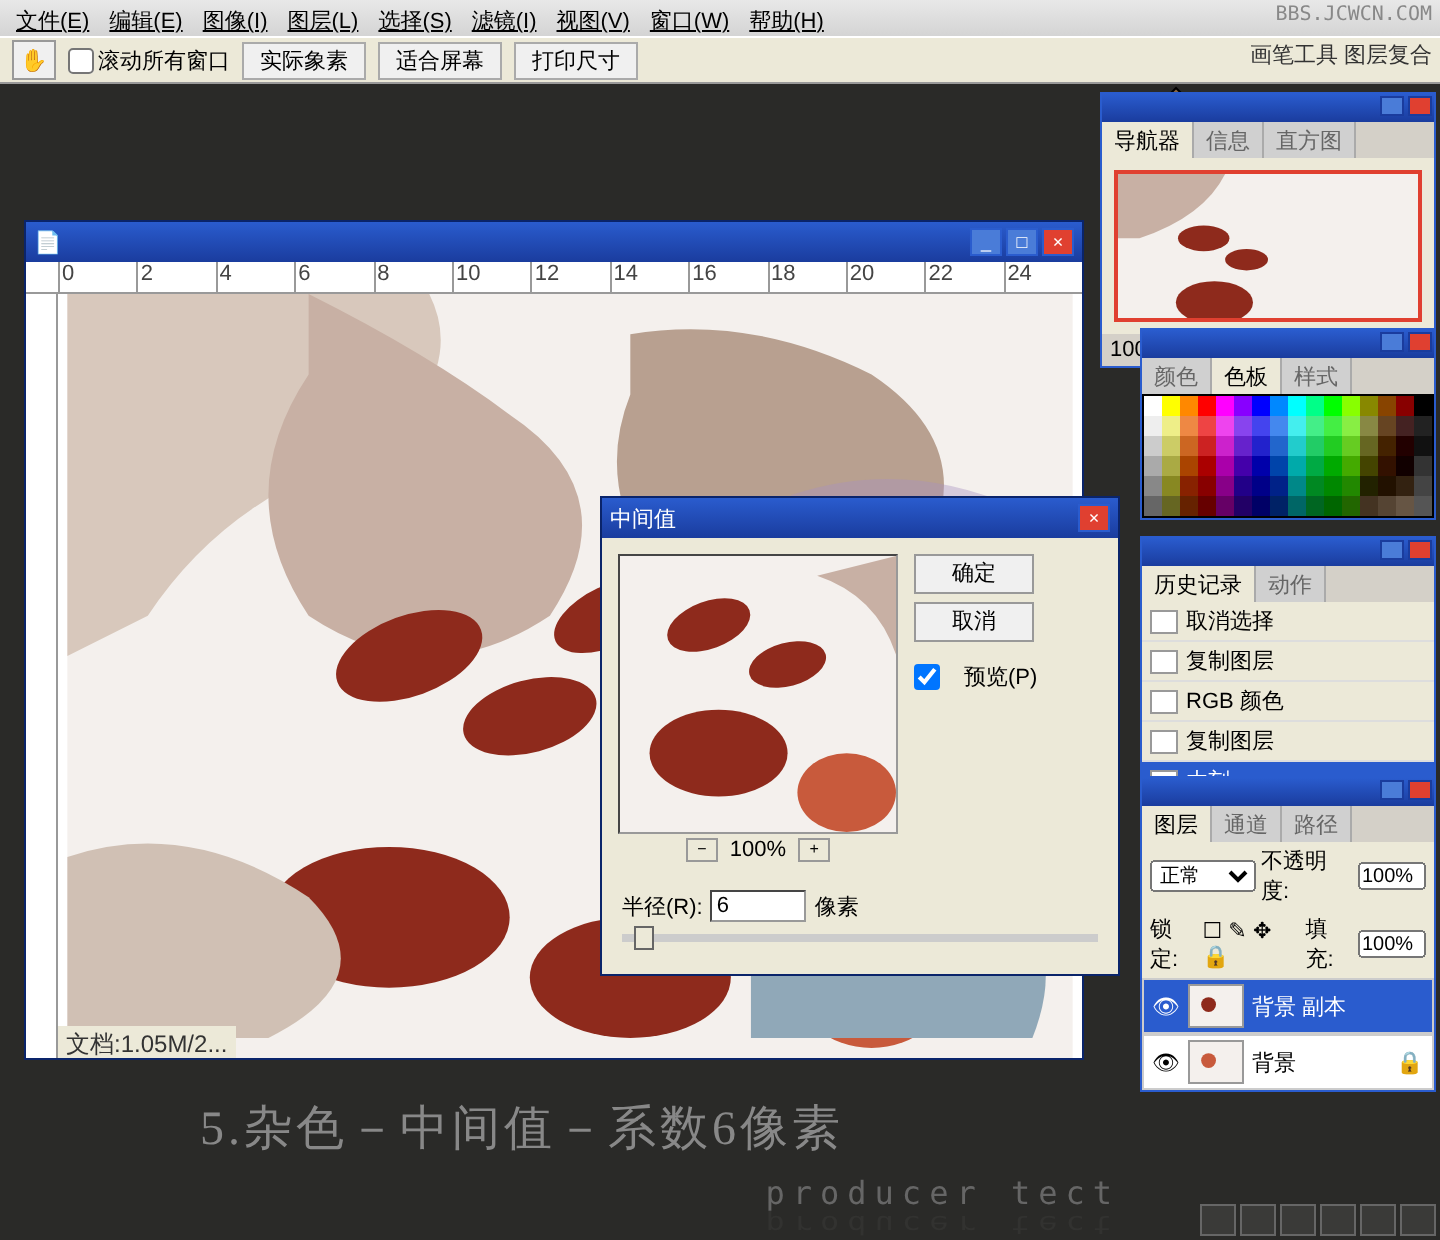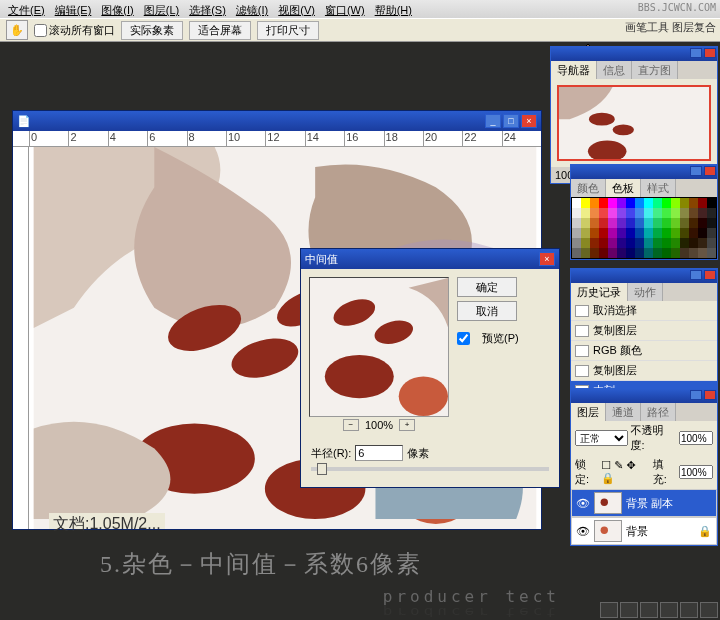--- a/index.html
+++ b/index.html
@@ -16,21 +16,21 @@
 .titlebar { background: linear-gradient(#2a5cce,#1a3c9e); height: 20px; display: flex; align-items: center; padding: 0 4px; color: #fff; font-size: 11px; }
 .titlebar .wbtns { margin-left: auto; display: flex; gap: 2px; }
 .wbtn { width: 16px; height: 14px; background: #4a7cd8; border: 1px solid #2a5cce; color: #fff; font-size: 9px; text-align: center; line-height: 12px; }
 .wbtn.close { background: #e04030; }
 .ruler-h { height: 16px; background: #fff; border-bottom: 1px solid #999; font-size: 8px; color: #444; padding-left: 16px; display: flex; }
 .ruler-h span { flex: 1; border-left: 1px solid #999; padding-left: 1px; }
 .cbody { display: flex; height: calc(100% - 36px); }
 .ruler-v { width: 16px; background: #fff; border-right: 1px solid #999; }
 .imgarea { flex: 1; background: #fff; position: relative; overflow: hidden; }
 .art { width: 100%; height: 100%; }
-.statusbar { position: absolute; bottom: 0; left: 16px; height: 16px; background: #ece9d8; font-size: 16px; padding: 1px 4px; color: #333; margin-left: 20px; }
+.statusbar { position: absolute; bottom: 0; left: 16px; height: 16px; background: #ece9d8; font-size: 12px; padding: 1px 4px; color: #333; }
 .dialog { position: absolute; left: 300px; top: 248px; width: 260px; height: 240px; background: #ece9d8; border: 1px solid #0a246a; }
 .dialog .dcontent { padding: 8px; display: flex; gap: 8px; }
 .dpreview { width: 140px; height: 140px; border: 1px inset #999; background: #fff; overflow: hidden; }
 .dside { display: flex; flex-direction: column; gap: 4px; }
 .dbtn { width: 60px; height: 20px; border: 1px solid #999; background: #f0f0f0; text-align: center; line-height: 18px; }
 .dchk { margin-top: 6px; display: flex; align-items: center; gap: 12px; }
 .dzoom { text-align: center; padding: 2px; display: flex; justify-content: center; gap: 6px; align-items: center; }
 .dzoom .zb { width: 16px; height: 12px; border: 1px solid #999; font-size: 8px; text-align: center; }
 .dradius { padding: 4px 10px; display: flex; align-items: flex-end; gap: 4px; }
 .dradius input { width: 48px; height: 16px; border: 1px inset #999; padding: 0 2px; }

